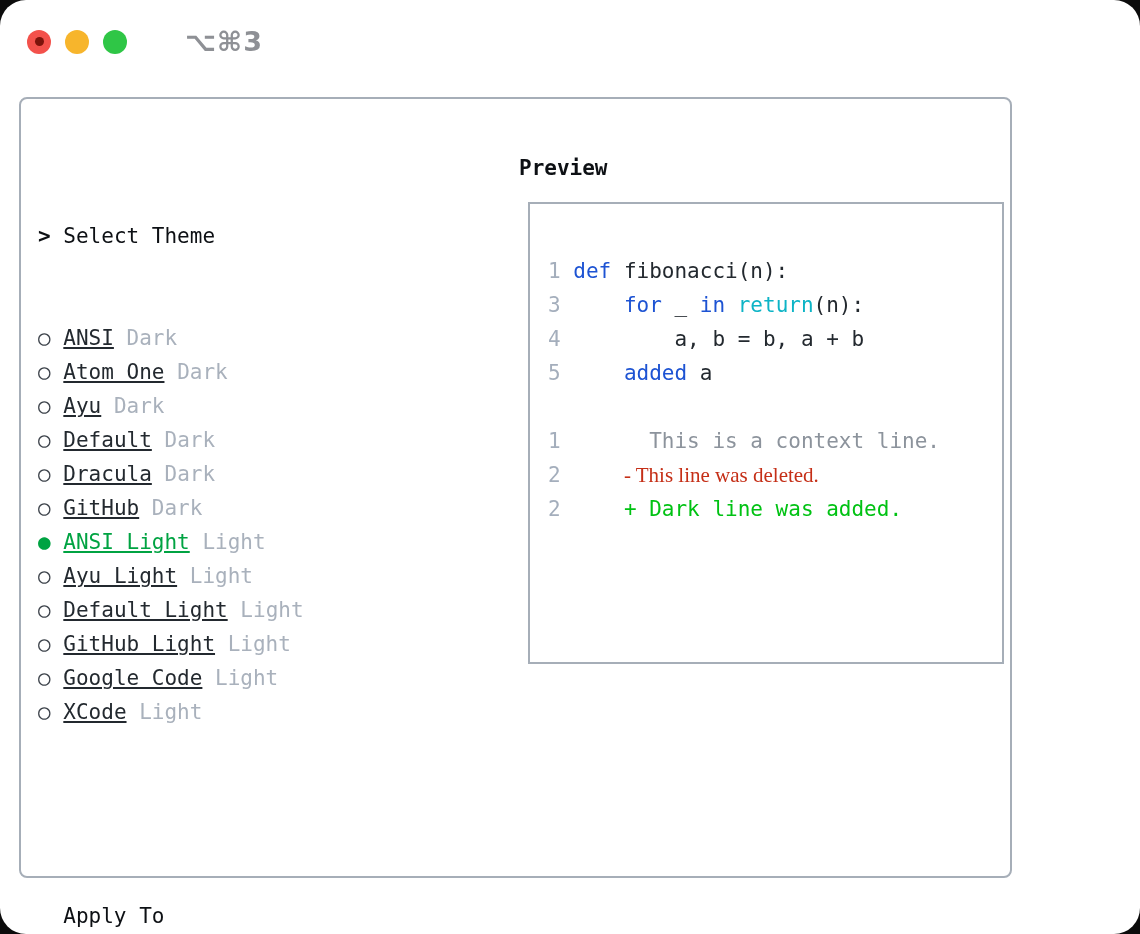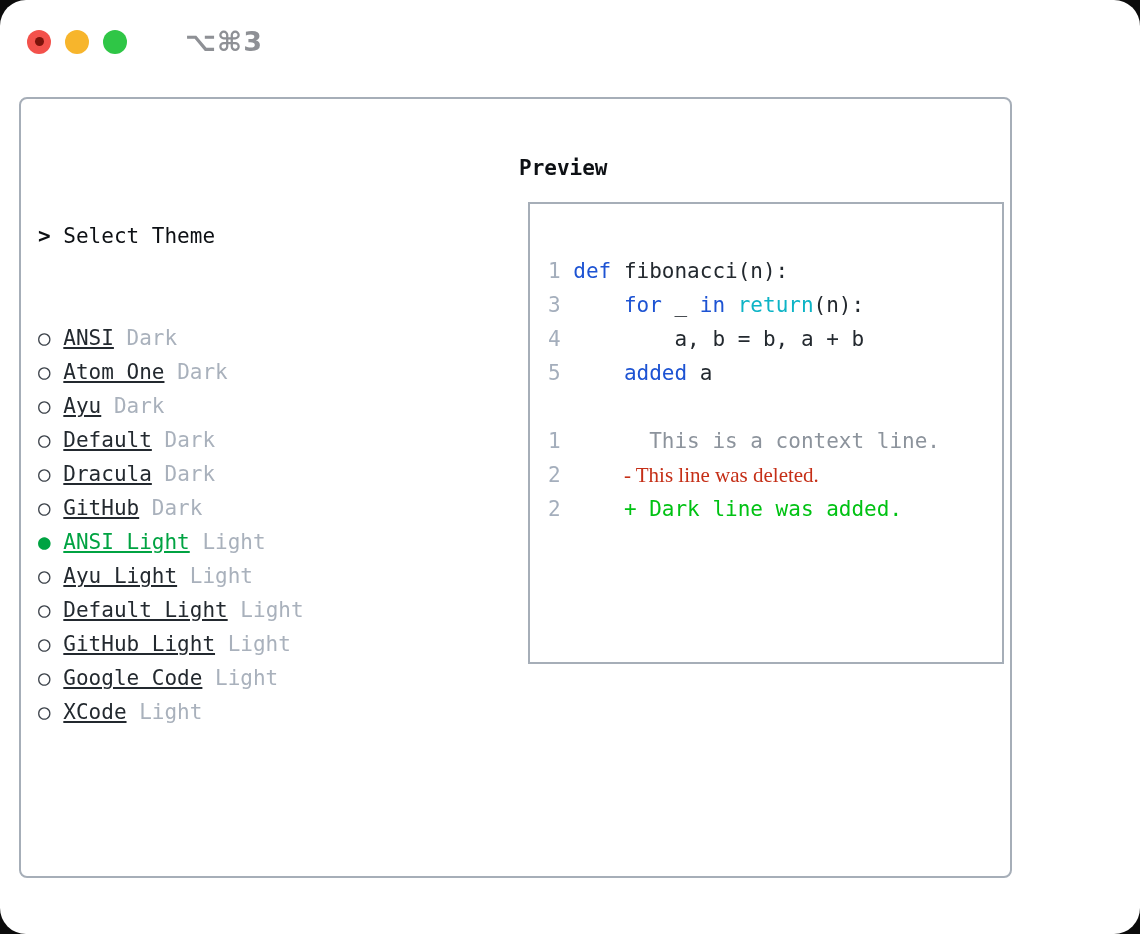--- a/index.html
+++ b/index.html
@@ -81,20 +81,21 @@
     <span class="tl green"></span>
     <span class="shortcut">⌥⌘3</span>
   </div>
 
   <div class="panel">
 
     <div class="left-col">
       <div class="row"><span class="prompt">&gt;</span><span> </span><span class="h">Select Theme</span></div>
       <div id="theme-items"><div class="row"><span class="bullet">○</span><span> </span><span class="label">ANSI</span><span> </span><span class="variant">Dark</span></div><div class="row"><span class="bullet">○</span><span> </span><span class="label">Atom One</span><span> </span><span class="variant">Dark</span></div><div class="row"><span class="bullet">○</span><span> </span><span class="label">Ayu</span><span> </span><span class="variant">Dark</span></div><div class="row"><span class="bullet">○</span><span> </span><span class="label">Default</span><span> </span><span class="variant">Dark</span></div><div class="row"><span class="bullet">○</span><span> </span><span class="label">Dracula</span><span> </span><span class="variant">Dark</span></div><div class="row"><span class="bullet">○</span><span> </span><span class="label">GitHub</span><span> </span><span class="variant">Dark</span></div><div class="row"><span class="bullet sel">●</span><span> </span><span class="label sel">ANSI Light</span><span> </span><span class="variant">Light</span></div><div class="row"><span class="bullet">○</span><span> </span><span class="label">Ayu Light</span><span> </span><span class="variant">Light</span></div><div class="row"><span class="bullet">○</span><span> </span><span class="label">Default Light</span><span> </span><span class="variant">Light</span></div><div class="row"><span class="bullet">○</span><span> </span><span class="label">GitHub Light</span><span> </span><span class="variant">Light</span></div><div class="row"><span class="bullet">○</span><span> </span><span class="label">Google Code</span><span> </span><span class="variant">Light</span></div><div class="row"><span class="bullet">○</span><span> </span><span class="label">XCode</span><span> </span><span class="variant">Light</span></div></div>
       <div class="row"> </div>
+      <div class="row"><span class="apply-h">  <span>Apply To</span></span></div>
       
       
       
     </div>
 
     <div class="right-col">
       <div class="preview-header">Preview</div>
       <div class="preview-box">
         <div id="preview-lines">
             <div class="pline"><span class="ln">1</span><span> </span><span class="tok kw">def</span><span class="tok pl"> fibonacci(n):</span></div>

